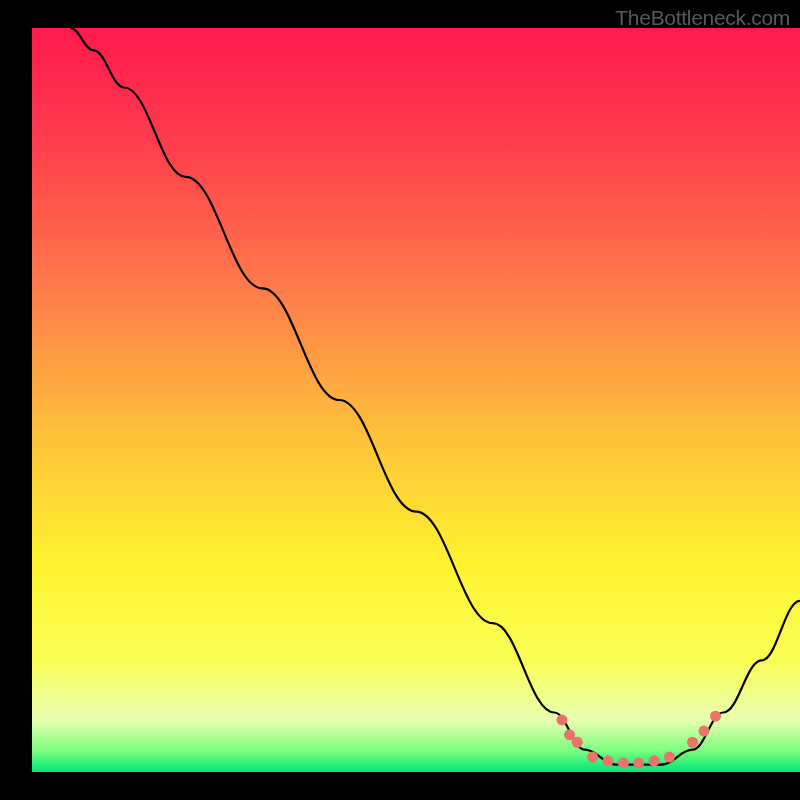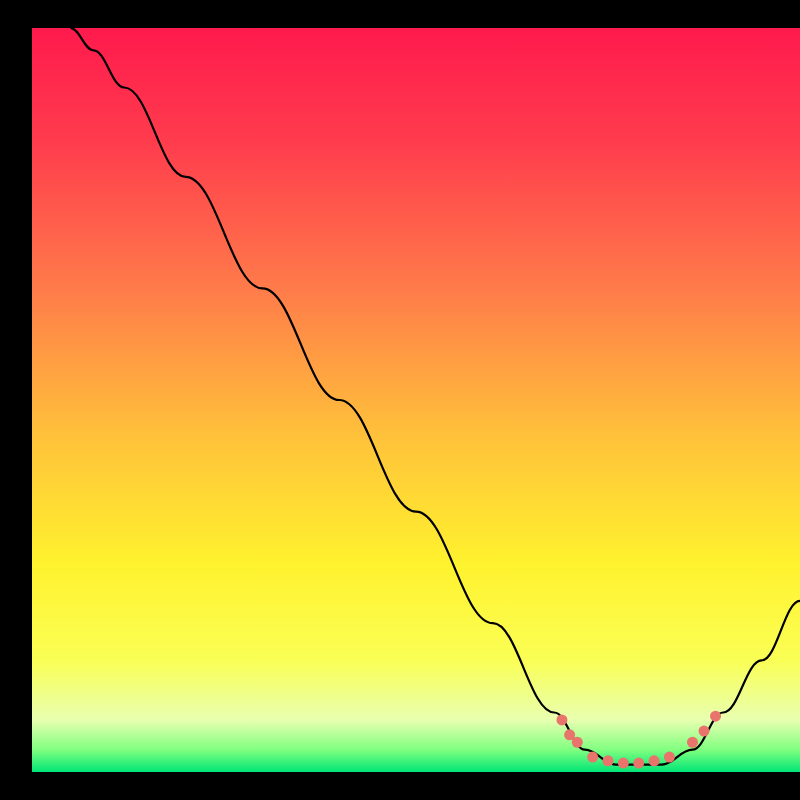--- a/index.html
+++ b/index.html
@@ -29,20 +29,21 @@
     letter-spacing: -0.3px;
   }
   svg {
     display: block;
   }
 </style>
 </head>
 <body>
 
 <div class="chart-container">
+  <div class="watermark">TheBottleneck.com</div>
   <svg width="800" height="800" viewBox="0 0 800 800">
     <defs>
       <linearGradient id="bg-grad" x1="0" y1="0" x2="0" y2="1">
       <stop offset="0%" stop-color="#ff1a4d"></stop>
           <stop offset="15%" stop-color="#ff3b4d"></stop>
           <stop offset="35%" stop-color="#ff7b4a"></stop>
           <stop offset="55.00000000000001%" stop-color="#ffc23a"></stop>
           <stop offset="72%" stop-color="#fff22e"></stop>
           <stop offset="85%" stop-color="#faff55"></stop>
           <stop offset="93%" stop-color="#e8ffb0"></stop>

